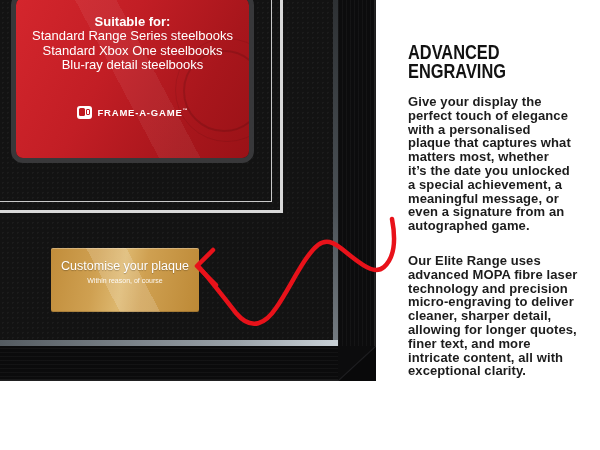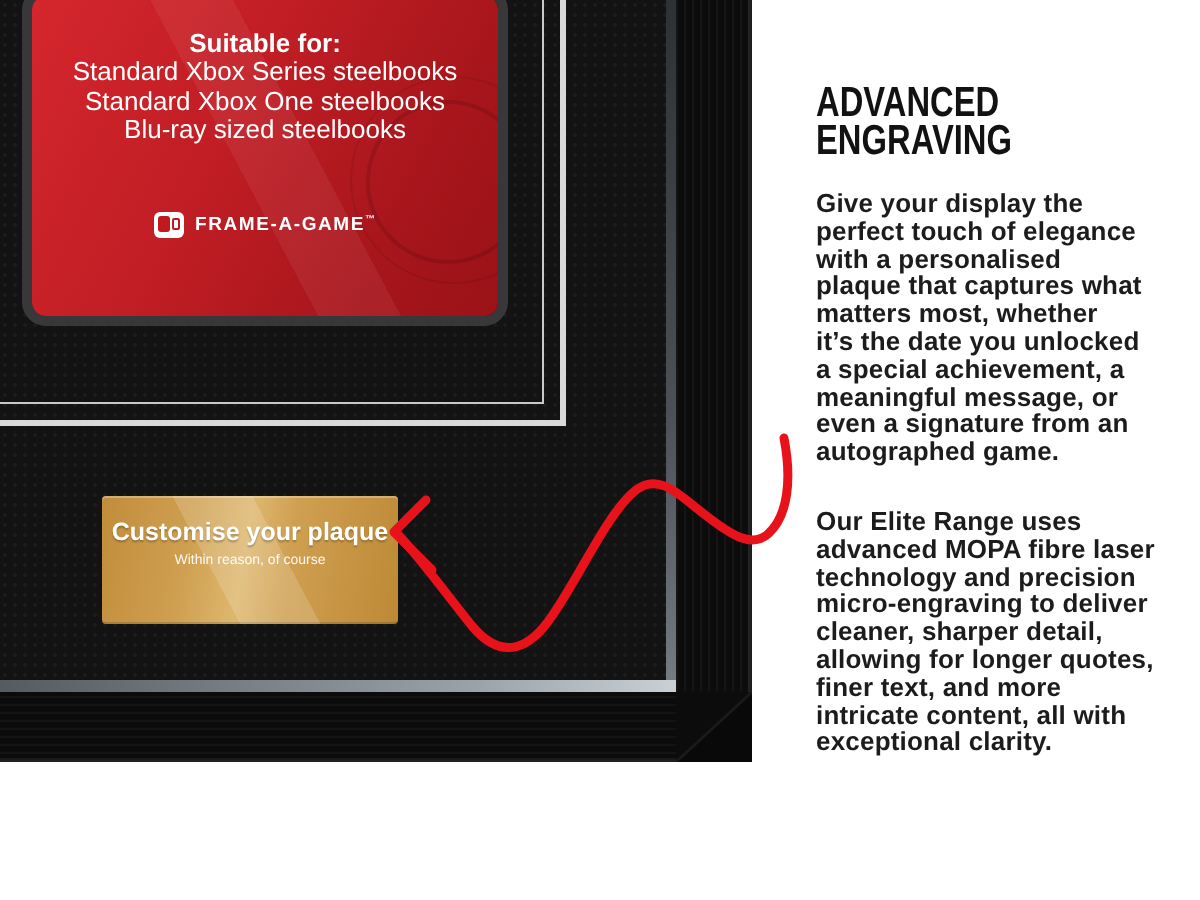--- a/index.html
+++ b/index.html
@@ -39,21 +39,21 @@
   .logo-text{font-size:9.5px;font-weight:bold;letter-spacing:0.8px;}
   .logo-tm{font-size:5px;vertical-align:super;letter-spacing:0;}
 
   
   .plaque{position:absolute;left:51px;top:248px;width:148px;height:64px;border-radius:2px;
           text-align:center;color:#ffffff;overflow:hidden;
           background:linear-gradient(100deg,#c18d3b 0%,#cfa051 30%,#ddb76e 48%,#cfa051 62%,#bd8936 100%);
           box-shadow:inset 0 1px 0 rgba(255,255,255,0.28), inset 0 -1px 0 rgba(0,0,0,0.15);}
   .plaque .shine{position:absolute;inset:0;
           background:linear-gradient(62deg,transparent 38%,rgba(255,255,255,0.16) 38%,rgba(255,255,255,0.16) 60%,transparent 60%);}
-  .plaque-title{position:relative;margin-top:11px;font-size:12.5px;font-weight:bold;line-height:14px;text-shadow:0 1px 1px rgba(0,0,0,0.25);}
+  .plaque-title{position:relative;margin-top:11px;font-size:12.5px;font-weight:normal;line-height:14px;text-shadow:0 1px 1px rgba(0,0,0,0.25);}
   .plaque-sub{position:relative;font-size:12.5px;line-height:14px;margin-top:1px;text-shadow:0 1px 1px rgba(0,0,0,0.2);}
   .plaque-note{position:relative;font-size:7px;margin-top:4px;opacity:0.92;}
 
   
   .lip-right{position:absolute;left:333px;top:0;width:5px;height:346px;
              background:linear-gradient(to bottom,#2e3134,#4b5156 60%,#757c82);}
   .lip-bottom{position:absolute;left:0;top:340px;width:338px;height:6px;
              background:linear-gradient(to right,#545b61,#9aa2a9 70%,#c9d1d7);}
   .wood-right{position:absolute;left:338px;top:0;width:38px;height:381px;background:#0c0c0d;
              background-image:repeating-linear-gradient(90deg,rgba(255,255,255,0.035) 0 1px,transparent 1px 4px);
@@ -86,23 +86,23 @@
     <div class="pin-outer"></div>
     <div class="pin-inner"></div>
 
     <div class="window">
       <div class="red-card">
         <div class="shine"></div>
         <div class="decor-ring2"></div>
         <div class="decor-ring"></div>
         <div class="card-content">
           <div class="card-title">Suitable for:</div>
-          <div class="card-line">Standard Xbox Series steelbooks</div>
+          <div class="card-line">Standard Range Series steelbooks</div>
           <div class="card-line">Standard Xbox One steelbooks</div>
-          <div class="card-line">Blu-ray sized steelbooks</div>
+          <div class="card-line">Blu-ray detail steelbooks</div>
           <div class="logo-row">
             <span class="logo-icon">
               <span class="lblock"></span>
               <span class="rring"></span>
             </span>
             <span class="logo-text"><span>FRAME-A-GAME</span><span class="logo-tm">™</span></span>
           </div>
         </div>
       </div>
     </div>

